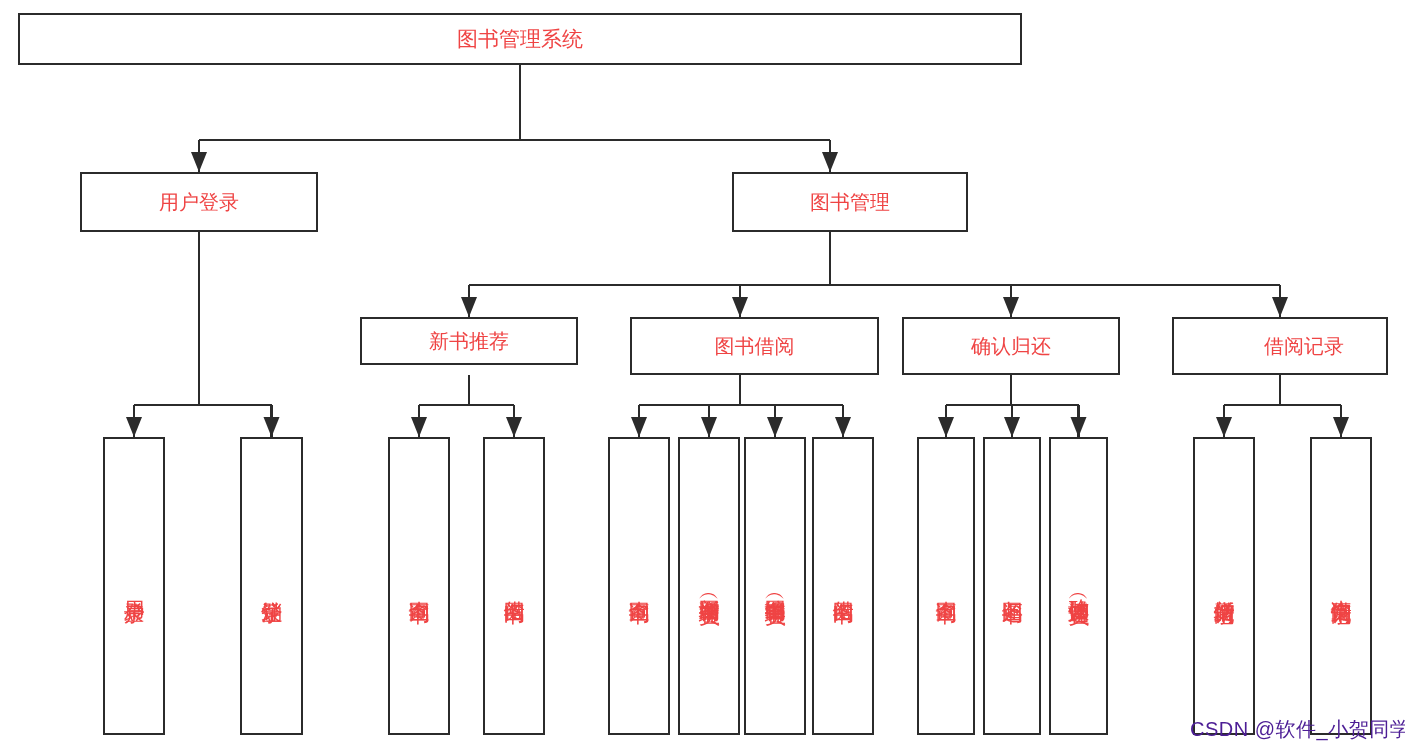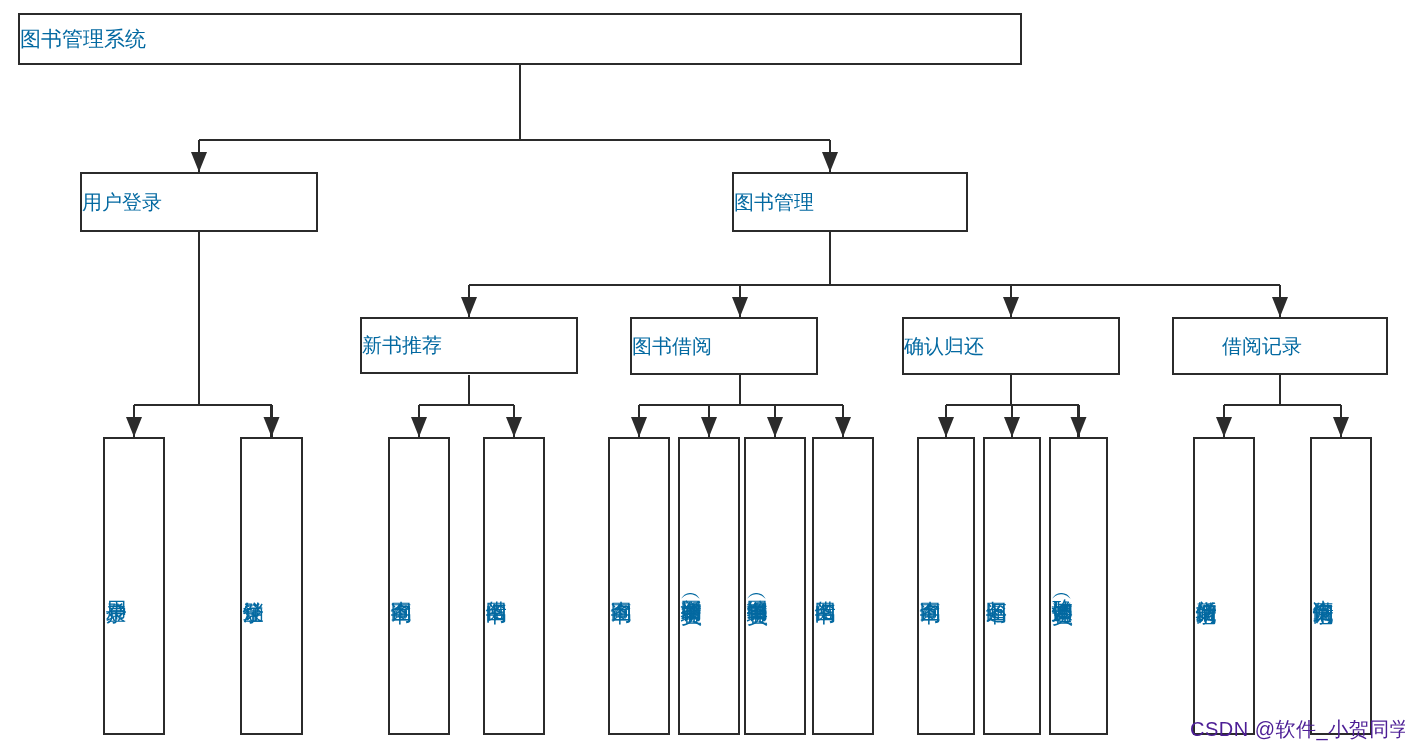--- a/index.html
+++ b/index.html
@@ -24,21 +24,22 @@
     width: 1405px;
     height: 747px;
   }
   .node {
     position: absolute;
     box-sizing: border-box;
     background: #ffffff;
     border: 2px solid #2b2b2b;
     display: flex;
     align-items: center;
-    color: #0369a1;
+    justify-content: center;
+    color: #ef4444;
   }
   .node.horiz {
     writing-mode: horizontal-tb;
   }
   .node.vert .vtext {
     writing-mode: vertical-rl;
     text-orientation: upright;
     line-height: 1.06;
     letter-spacing: 1px;
     white-space: nowrap;
@@ -120,24 +121,24 @@
   <div id="nodes">
       <div class="node horiz n-root" style="left: 18px; top: 13px; width: 1004px; height: 52px;">
         <span class="lbl">图书管理系统</span>
       </div>
       <div class="node horiz n-lvl2" style="left: 80px; top: 172px; width: 238px; height: 60px;">
         <span class="lbl">用户登录</span>
       </div>
       <div class="node horiz n-lvl2" style="left: 732px; top: 172px; width: 236px; height: 60px;">
         <span class="lbl">图书管理</span>
       </div>
-      <div class="node horiz n-lvl3" style="left: 360px; top: 317px; width: 218px; height: 57px;">
+      <div class="node horiz n-lvl3" style="left: 360px; top: 317px; width: 218px; height: 48px;">
         <span class="lbl">新书推荐</span>
       </div>
-      <div class="node horiz n-lvl3" style="left: 630px; top: 317px; width: 188px; height: 58px;">
+      <div class="node horiz n-lvl3" style="left: 630px; top: 317px; width: 249px; height: 58px;">
         <span class="lbl">图书借阅</span>
       </div>
       <div class="node horiz n-lvl3" style="left: 902px; top: 317px; width: 218px; height: 58px;">
         <span class="lbl">确认归还</span>
       </div>
       <div class="node horiz n-lvl3" style="left: 1172px; top: 317px; width: 216px; height: 58px; padding-left: 48px;">
         <span class="lbl">借阅记录</span>
       </div>
       <div class="node vert n-leaf" style="left: 103px; top: 437px; width: 62px; height: 298px;">
         <span class="vtext lbl">用户登录</span>

